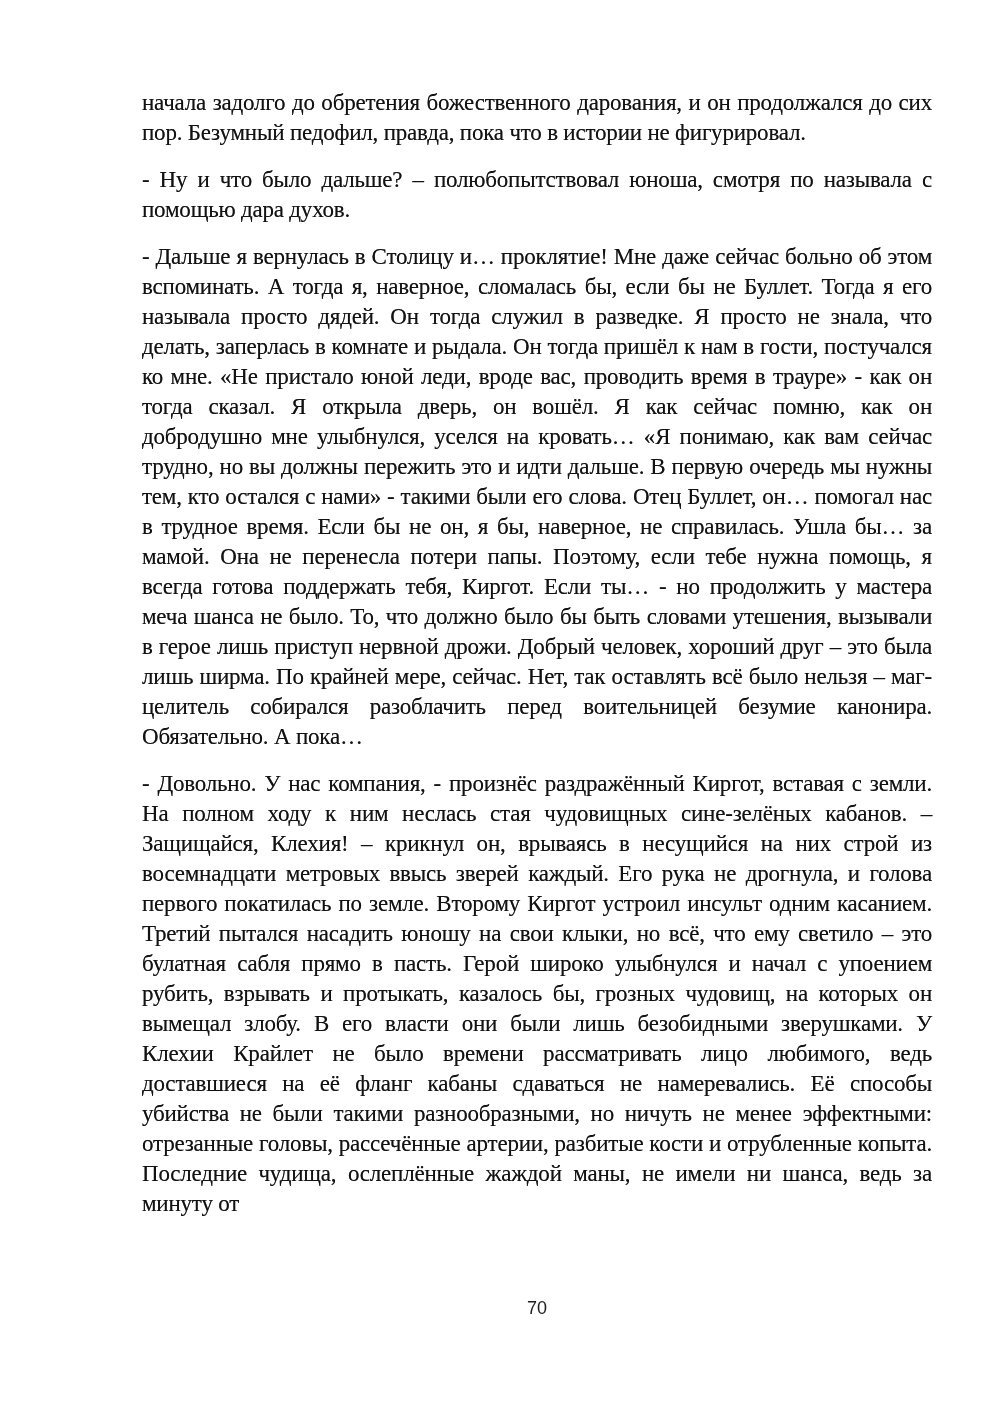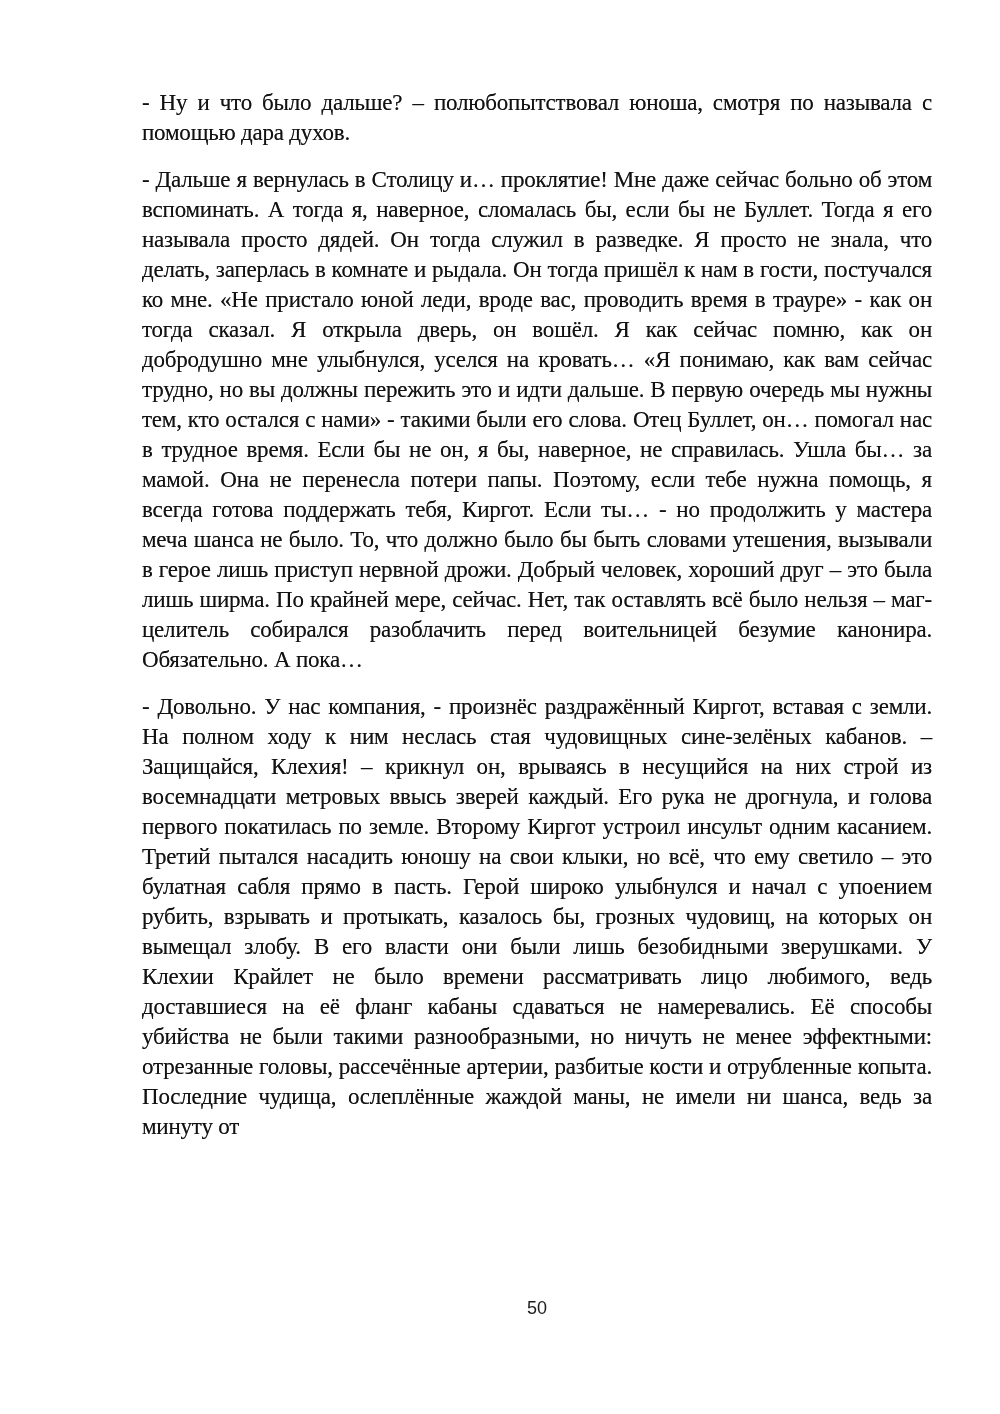--- a/index.html
+++ b/index.html
@@ -41,18 +41,19 @@
     font-family: "Liberation Sans", "DejaVu Sans", sans-serif;
     font-size: 18px;
     color: #1c1c1c;
   }
 </style>
 </head>
 <body>
 
 <div class="page">
   <div class="text-block">
+    <p class="para">начала задолго до обретения божественного дарования, и он продолжался до сих пор. Безумный педофил, правда, пока что в истории не фигурировал.</p>
     <p class="para">- Ну и что было дальше? – полюбопытствовал юноша, смотря по называла с помощью дара духов.</p>
     <p class="para">- Дальше я вернулась в Столицу и… проклятие! Мне даже сейчас больно об этом вспоминать. А тогда я, наверное, сломалась бы, если бы не Буллет. Тогда я его называла просто дядей. Он тогда служил в разведке. Я просто не знала, что делать, заперлась в комнате и рыдала. Он тогда пришёл к нам в гости, постучался ко мне. «Не пристало юной леди, вроде вас, проводить время в трауре» - как он тогда сказал. Я открыла дверь, он вошёл. Я как сейчас помню, как он добродушно мне улыбнулся, уселся на кровать… «Я понимаю, как вам сейчас трудно, но вы должны пережить это и идти дальше. В первую очередь мы нужны тем, кто остался с нами» - такими были его слова. Отец Буллет, он… помогал нас в трудное время. Если бы не он, я бы, наверное, не справилась. Ушла бы… за мамой. Она не перенесла потери папы. Поэтому, если тебе нужна помощь, я всегда готова поддержать тебя, Киргот. Если ты… - но продолжить у мастера меча шанса не было. То, что должно было бы быть словами утешения, вызывали в герое лишь приступ нервной дрожи. Добрый человек, хороший друг – это была лишь ширма. По крайней мере, сейчас. Нет, так оставлять всё было нельзя – маг-целитель собирался разоблачить перед воительницей безумие канонира. Обязательно. А пока…</p>
     <p class="para">- Довольно. У нас компания, - произнёс раздражённый Киргот, вставая с земли. На полном ходу к ним неслась стая чудовищных сине-зелёных кабанов. – Защищайся, Клехия! – крикнул он, врываясь в несущийся на них строй из восемнадцати метровых ввысь зверей каждый. Его рука не дрогнула, и голова первого покатилась по земле. Второму Киргот устроил инсульт одним касанием. Третий пытался насадить юношу на свои клыки, но всё, что ему светило – это булатная сабля прямо в пасть. Герой широко улыбнулся и начал с упоением рубить, взрывать и протыкать, казалось бы, грозных чудовищ, на которых он вымещал злобу. В его власти они были лишь безобидными зверушками. У Клехии Крайлет не было времени рассматривать лицо любимого, ведь доставшиеся на её фланг кабаны сдаваться не намеревались. Её способы убийства не были такими разнообразными, но ничуть не менее эффектными: отрезанные головы, рассечённые артерии, разбитые кости и отрубленные копыта. Последние чудища, ослеплённые жаждой маны, не имели ни шанса, ведь за минуту от</p>
   </div>
-  <div class="page-number">50</div>
+  <div class="page-number">70</div>
 </div>
 
 </body></html>

